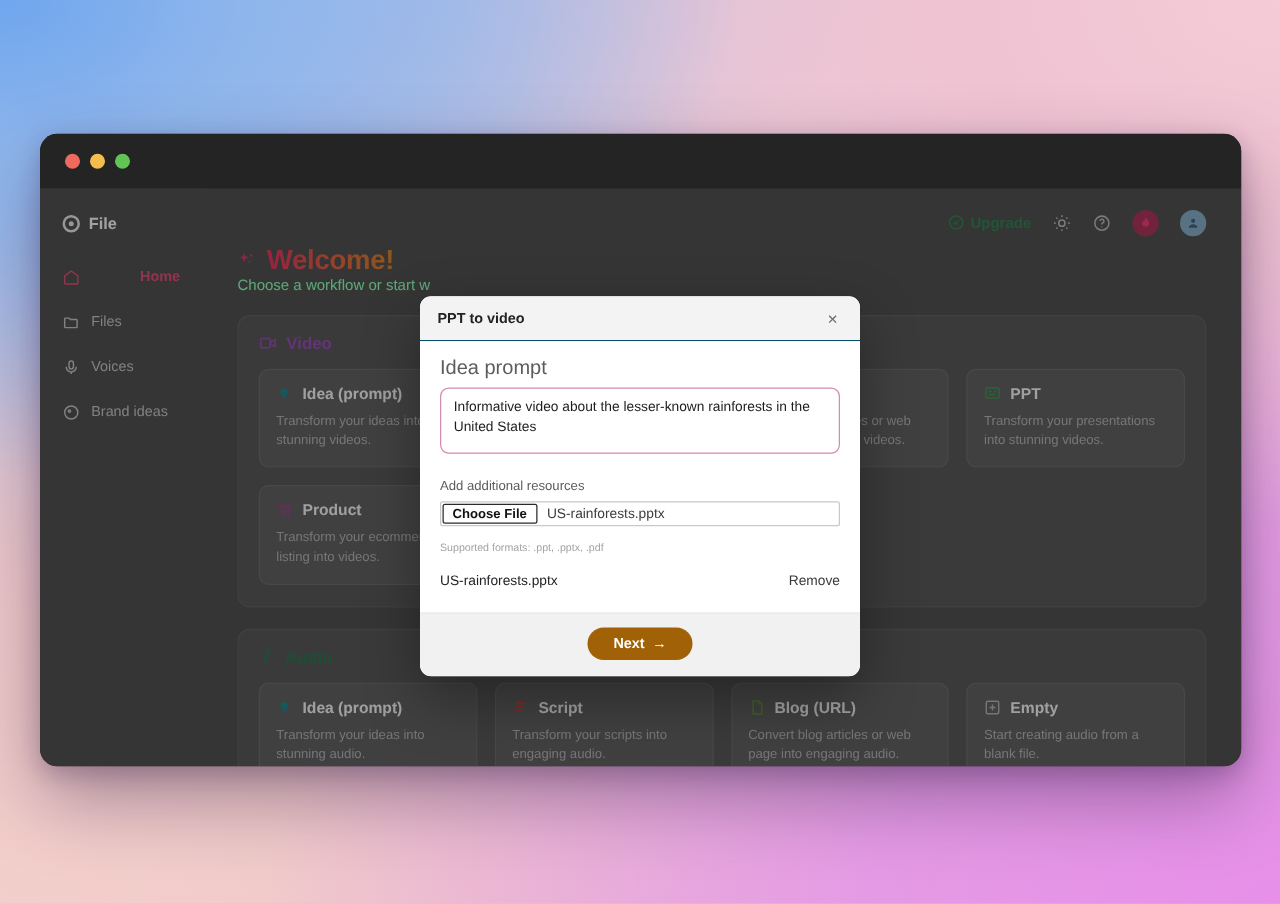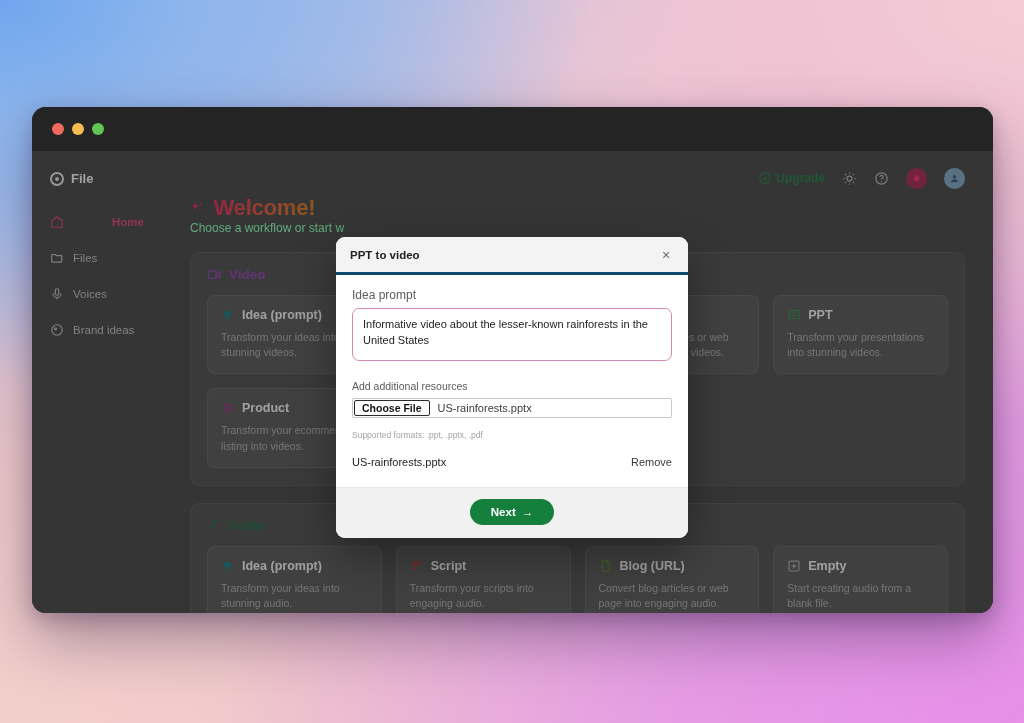--- a/index.html
+++ b/index.html
@@ -179,34 +179,34 @@
     width: 352px;
     background: #fff;
     border-radius: 9px;
     z-index: 50;
     overflow: hidden;
     box-shadow: 0 18px 44px rgba(0,0,0,0.34);
     font-family: "Liberation Sans", sans-serif;
   }
   #modal-header {
     background: #f3f3f4;
-    border-bottom: 3px solid #0c4a6e;
+    border-bottom: 1px solid #0c4a6e;
     padding: 10px 14px 9px 14px;
     display: flex; align-items: center; justify-content: space-between;
   }
   #modal-title { font-size: 11.5px; font-weight: 700; color: #222; }
   #modal-close {
     font-size: 14px; color: #6a6a6e; line-height: 1;
     width: 16px; height: 16px; text-align: center;
     background: none; border: none; cursor: pointer;
     font-family: "Liberation Sans", sans-serif;
   }
   #modal-body { padding: 13px 16px 6px 16px; background: #fff; }
 
-  .field-label { font-size: 12px; color: #5c5c60; margin-bottom: 6px; }
+  .field-label { font-size: 16px; color: #5c5c60; margin-bottom: 6px; }
   #idea-textarea {
     width: 100%; height: 53px;
     border: 1px solid #d58ab4;
     border-radius: 7px;
     padding: 8px 10px;
     font-size: 11px; line-height: 1.42; color: #1d1d1f;
     font-family: "Liberation Sans", sans-serif;
     resize: none; outline: none;
     background: #fff;
   }
@@ -249,21 +249,21 @@
     font-family: "Liberation Sans", sans-serif;
   }
 
   #modal-footer {
     background: #f1f1f2;
     border-top: 1px solid #e7e7e9;
     padding: 11px 0 13px 0;
     display: flex; justify-content: center;
   }
   #next-button {
-    background: #15803d;
+    background: #a16207;
     color: #fff;
     border: none;
     border-radius: 999px;
     padding: 7px 21px;
     font-size: 11.5px; font-weight: 700;
     display: flex; align-items: center; gap: 6px;
     cursor: pointer;
     font-family: "Liberation Sans", sans-serif;
   }
 </style>

